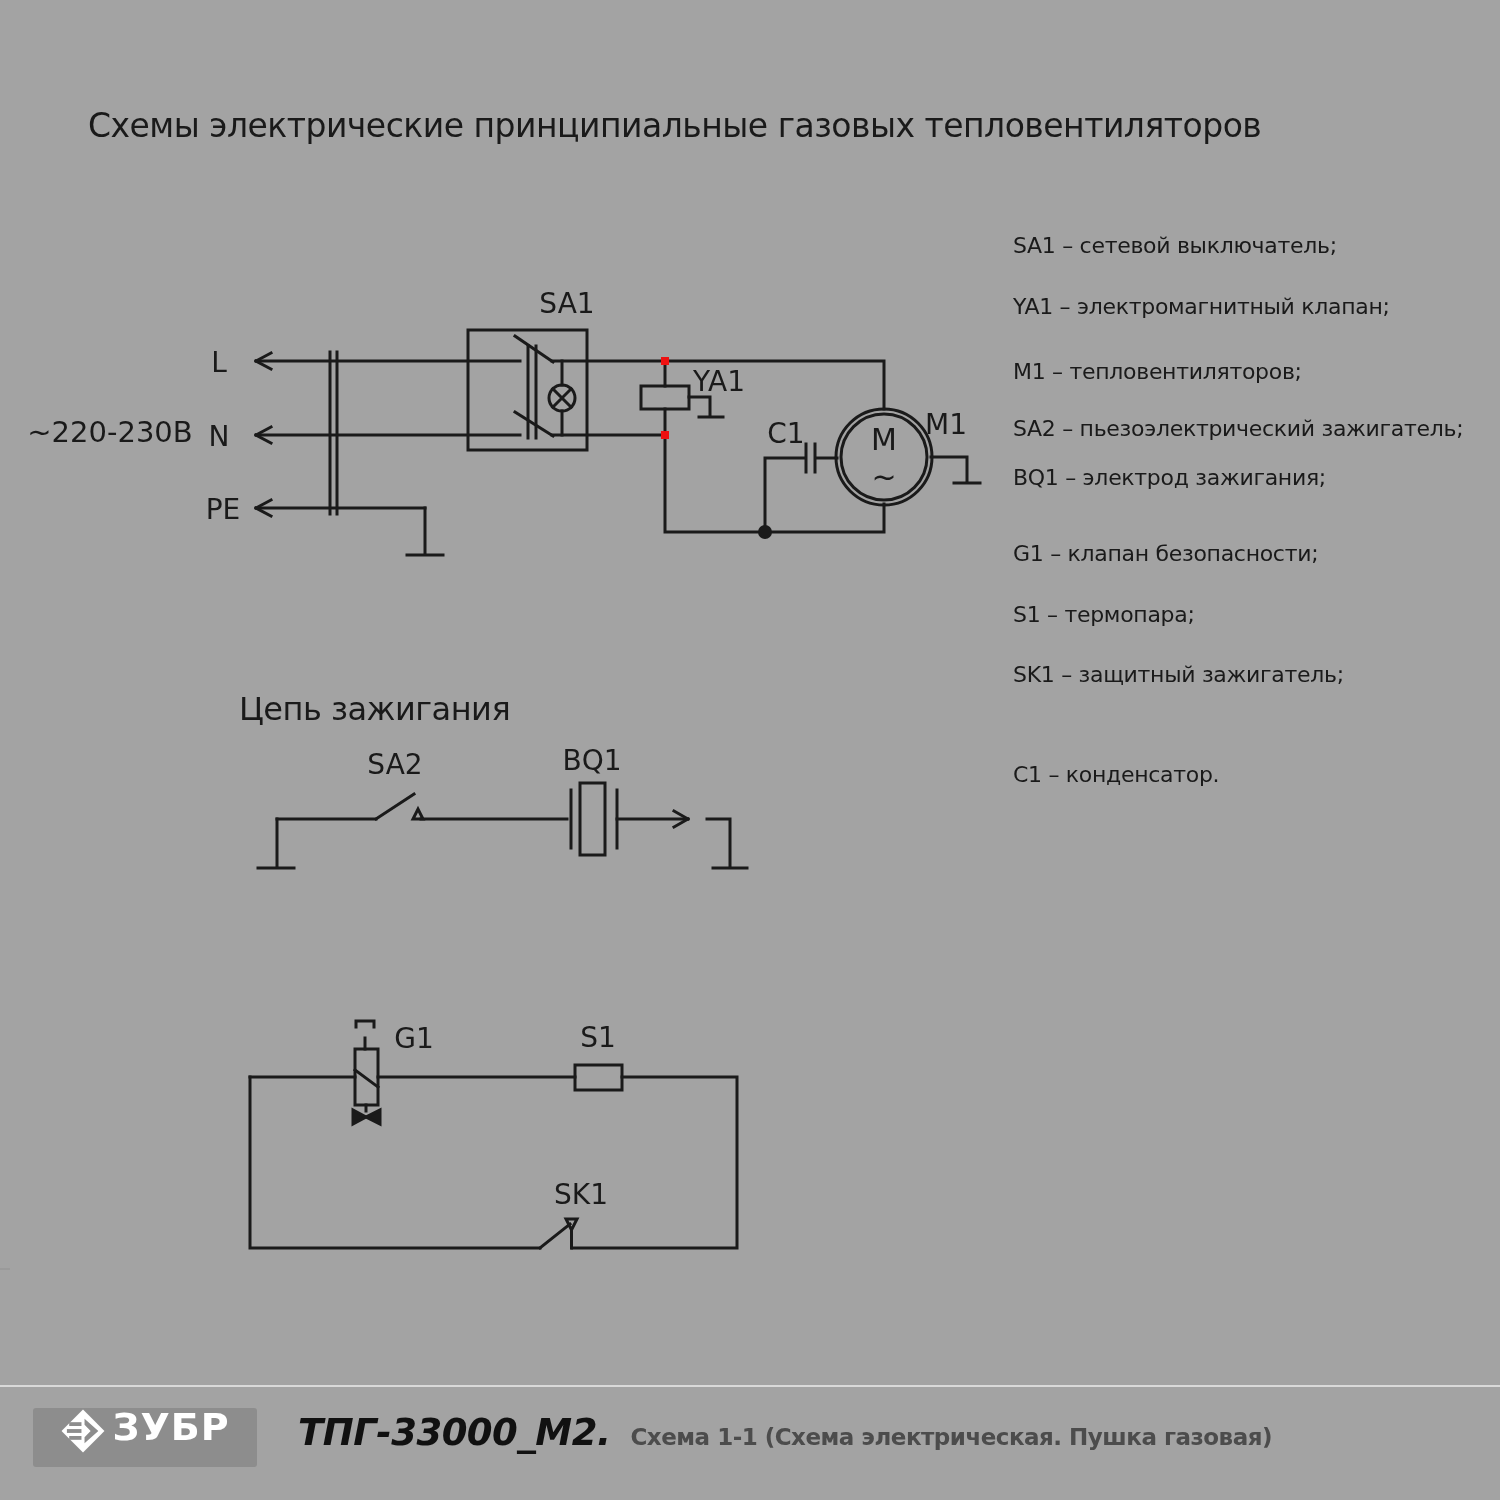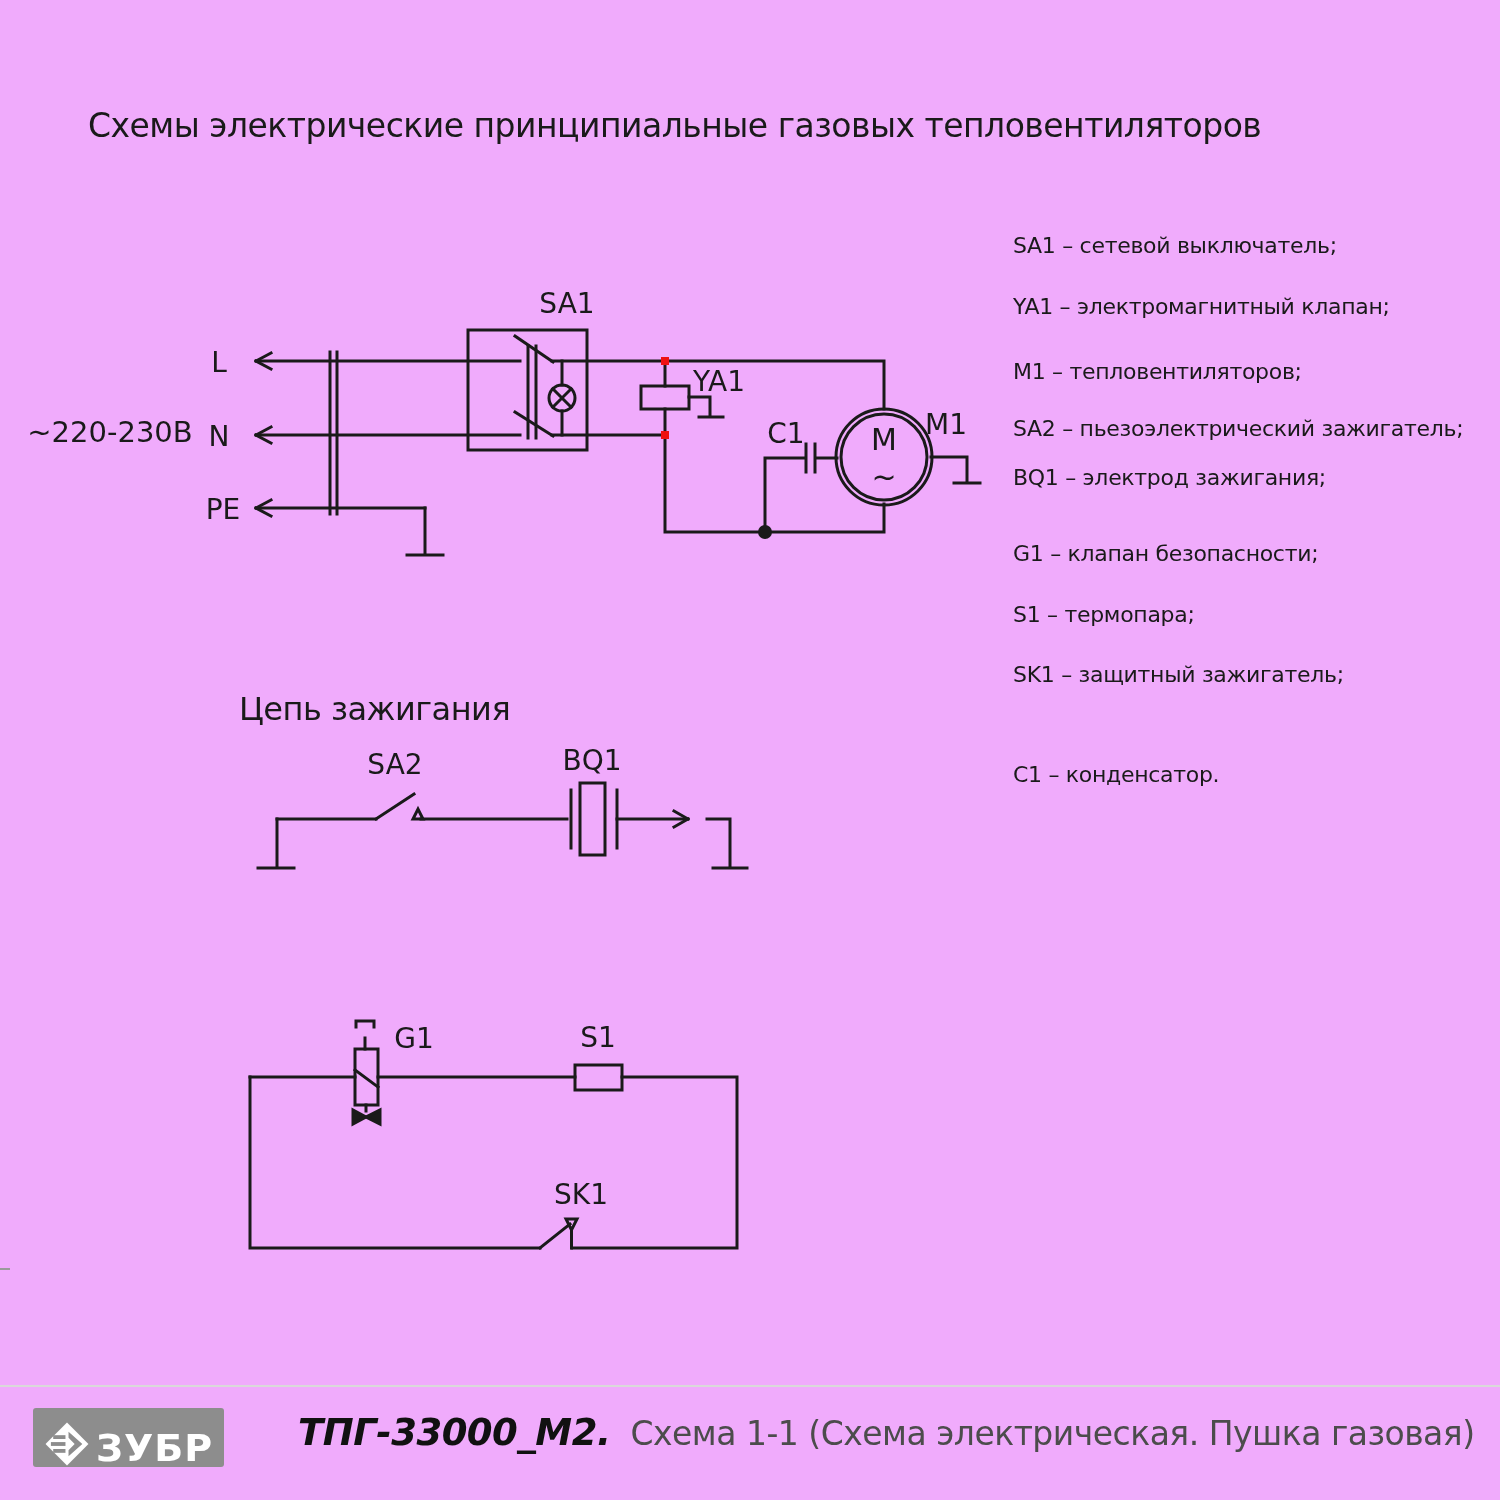--- a/index.html
+++ b/index.html
@@ -1,34 +1,34 @@
 <!DOCTYPE html>
 <html><head>
 <meta charset="utf-8">
 <style>
   html,body{margin:0;padding:0;background:#ffffff;}
-  .canvas{position:relative;width:1500px;height:1500px;background:#f0abfc;overflow:hidden;
+  .canvas{position:relative;width:1500px;height:1500px;background:#a3a3a3;overflow:hidden;
           font-family:"DejaVu Sans",sans-serif;color:#1a1a1a;}
   .abs{position:absolute;}
   .page-title{left:88px;top:106px;font-size:33px;letter-spacing:-0.5px;white-space:nowrap;}
   .c-title{white-space:nowrap;letter-spacing:-0.5px;}
   .t1{left:228px;top:214px;font-size:32px;}
   .t2{left:239px;top:690px;font-size:32px;}
   .t3{left:238px;top:946px;font-size:32px;}
   svg.schem{position:absolute;left:0;top:0;}
   svg.schem text{font-family:"DejaVu Sans",sans-serif;fill:#1a1a1a;}
   .legend{position:absolute;left:1013px;top:0;width:470px;}
   .legend-row{position:absolute;left:0;font-size:22px;letter-spacing:-0.3px;white-space:nowrap;}
   .footer-sep{position:absolute;left:0;top:1385px;width:1500px;height:2px;background:#d9d9d9;}
-  .logo{position:absolute;left:33px;top:1408px;width:191px;height:59px;background:#8d8d8d;
-        border-radius:3px;display:flex;align-items:flex-end;justify-content:center;gap:6px;}
+  .logo{position:absolute;left:33px;top:1408px;width:224px;height:59px;background:#8d8d8d;
+        border-radius:3px;display:flex;align-items:flex-start;justify-content:center;gap:6px;}
   .logo-text{color:#ffffff;font-weight:bold;font-size:38px;letter-spacing:1px;line-height:1;}
   .footer-text{position:absolute;left:298px;top:1411px;white-space:nowrap;}
   .footer-model{font-weight:bold;font-size:37px;color:#111111;letter-spacing:-0.5px;font-style:italic;}
-  .footer-caption{font-size:33px;color:#4c4c4c;letter-spacing:-0.5px;margin-left:20px;}
+  .footer-caption{font-size:23px;color:#4c4c4c;letter-spacing:-0.5px;margin-left:20px;font-weight:bold;}
   .margin-tick{position:absolute;left:0;top:1268px;width:10px;height:2px;background:#9a9a9a;}
 </style>
 </head>
 <body>
 
 <div class="canvas">
 
   <div class="abs page-title">Схемы электрические принципиальные газовых тепловентиляторов</div>
   <div class="abs c-title t2">Цепь зажигания</div>
 

